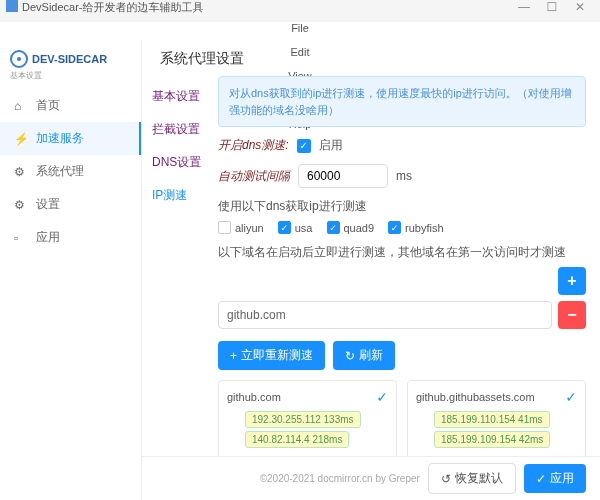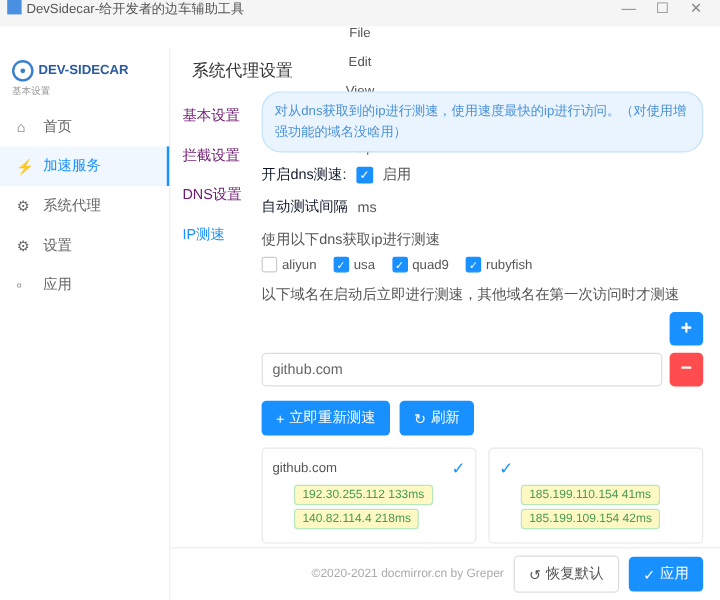--- a/index.html
+++ b/index.html
@@ -18,23 +18,23 @@
 .nav-item { display: flex; align-items: center; gap: 8px; padding: 8px 14px; color: #666; cursor: pointer; font-size: 12px; }
 .nav-item.active { color: #1890ff; border-right: 2px solid #1890ff; background: #f0f7ff; }
 .nav-icon { width: 14px; height: 14px; display: inline-block; }
 .content { flex: 1; padding: 10px 0 0 0; overflow: hidden; display: flex; flex-direction: column; }
 .page-title { font-size: 14px; padding: 0 18px 8px; color: #333; }
 .settings { display: flex; flex: 1; overflow: hidden; }
 .tabs { width: 72px; padding: 4px 0; }
 .tab { padding: 8px 10px; color: #701a75; cursor: pointer; font-size: 12px; }
 .tab.active { color: #1890ff; }
 .panel { flex: 1; padding: 0 14px 0 4px; overflow-y: auto; }
-.alert { background: #e9f4fe; border: 1px solid #c3e2fb; color: #4a90d9; padding: 8px 10px; border-radius: 16px; font-size: 11px; line-height: 1.5; margin-bottom: 10px; }
+.alert { background: #e9f4fe; border: 1px solid #c3e2fb; color: #4a90d9; padding: 8px 10px; border-radius: 4px; font-size: 11px; line-height: 1.5; margin-bottom: 10px; }
 .row { display: flex; align-items: center; gap: 8px; margin-bottom: 10px; font-size: 12px; color: #555; }
-.row-label { color: #0f172a; }
+.row-label { color: #7f1d1d; font-style: italic; }
 .chk { width: 14px; height: 14px; background: #1890ff; border-radius: 2px; display: inline-flex; align-items: center; justify-content: center; color: #fff; font-size: 10px; }
 .input { border: 1px solid #ddd; border-radius: 4px; padding: 4px 8px; font-size: 12px; width: 90px; }
 .sub { font-size: 12px; color: #555; margin: 8px 0 6px; }
 .chk-row { display: flex; gap: 14px; align-items: center; margin-bottom: 10px; }
 .chk-item { display: flex; align-items: center; gap: 4px; font-size: 11px; color: #555; }
 .chk-box { width: 13px; height: 13px; border: 1px solid #ccc; border-radius: 2px; display: inline-flex; align-items: center; justify-content: center; }
 .chk-box.on { background: #1890ff; border-color: #1890ff; color: #fff; font-size: 9px; }
 .domain-row { display: flex; gap: 6px; align-items: center; margin-bottom: 6px; }
 .domain-input { flex: 1; border: 1px solid #ddd; border-radius: 4px; padding: 6px 8px; font-size: 12px; color: #666; }
 .sq-btn { width: 28px; height: 28px; border-radius: 4px; display: flex; align-items: center; justify-content: center; color: #fff; font-size: 16px; font-weight: bold; }
@@ -112,20 +112,21 @@
       </div>
       <div class="panel">
         <div class="alert">对从dns获取到的ip进行测速，使用速度最快的ip进行访问。（对使用增强功能的域名没啥用）</div>
         <div class="row">
           <span class="row-label">开启dns测速:</span>
           <span class="chk">✓</span>
           <span>启用</span>
         </div>
         <div class="row">
           <span class="row-label">自动测试间隔</span>
+          <input class="input" value="60000" style="">
           <span>ms</span>
         </div>
         <div class="sub">使用以下dns获取ip进行测速</div>
         <div class="chk-row">
           <span class="chk-item">
               <span class="chk-box"></span>
               <span>aliyun</span>
             </span>
           <span class="chk-item">
               <span class="chk-box on">✓</span>
@@ -163,20 +164,21 @@
           <div class="card">
             <div class="card-head">
                 <span>github.com</span>
                 <span class="check-mark">✓</span>
               </div>
             <div><span class="pill">192.30.255.112 133ms</span></div>
             <div><span class="pill">140.82.114.4 218ms</span></div>
           </div>
           <div class="card">
             <div class="card-head">
+                <span>github.githubassets.com</span>
                 <span class="check-mark">✓</span>
               </div>
             <div><span class="pill">185.199.110.154 41ms</span></div>
             <div><span class="pill">185.199.109.154 42ms</span></div>
           </div>
         </div>
       </div>
     </div>
     <div class="footer">
       <span class="copy">©2020-2021 docmirror.cn by Greper</span>

